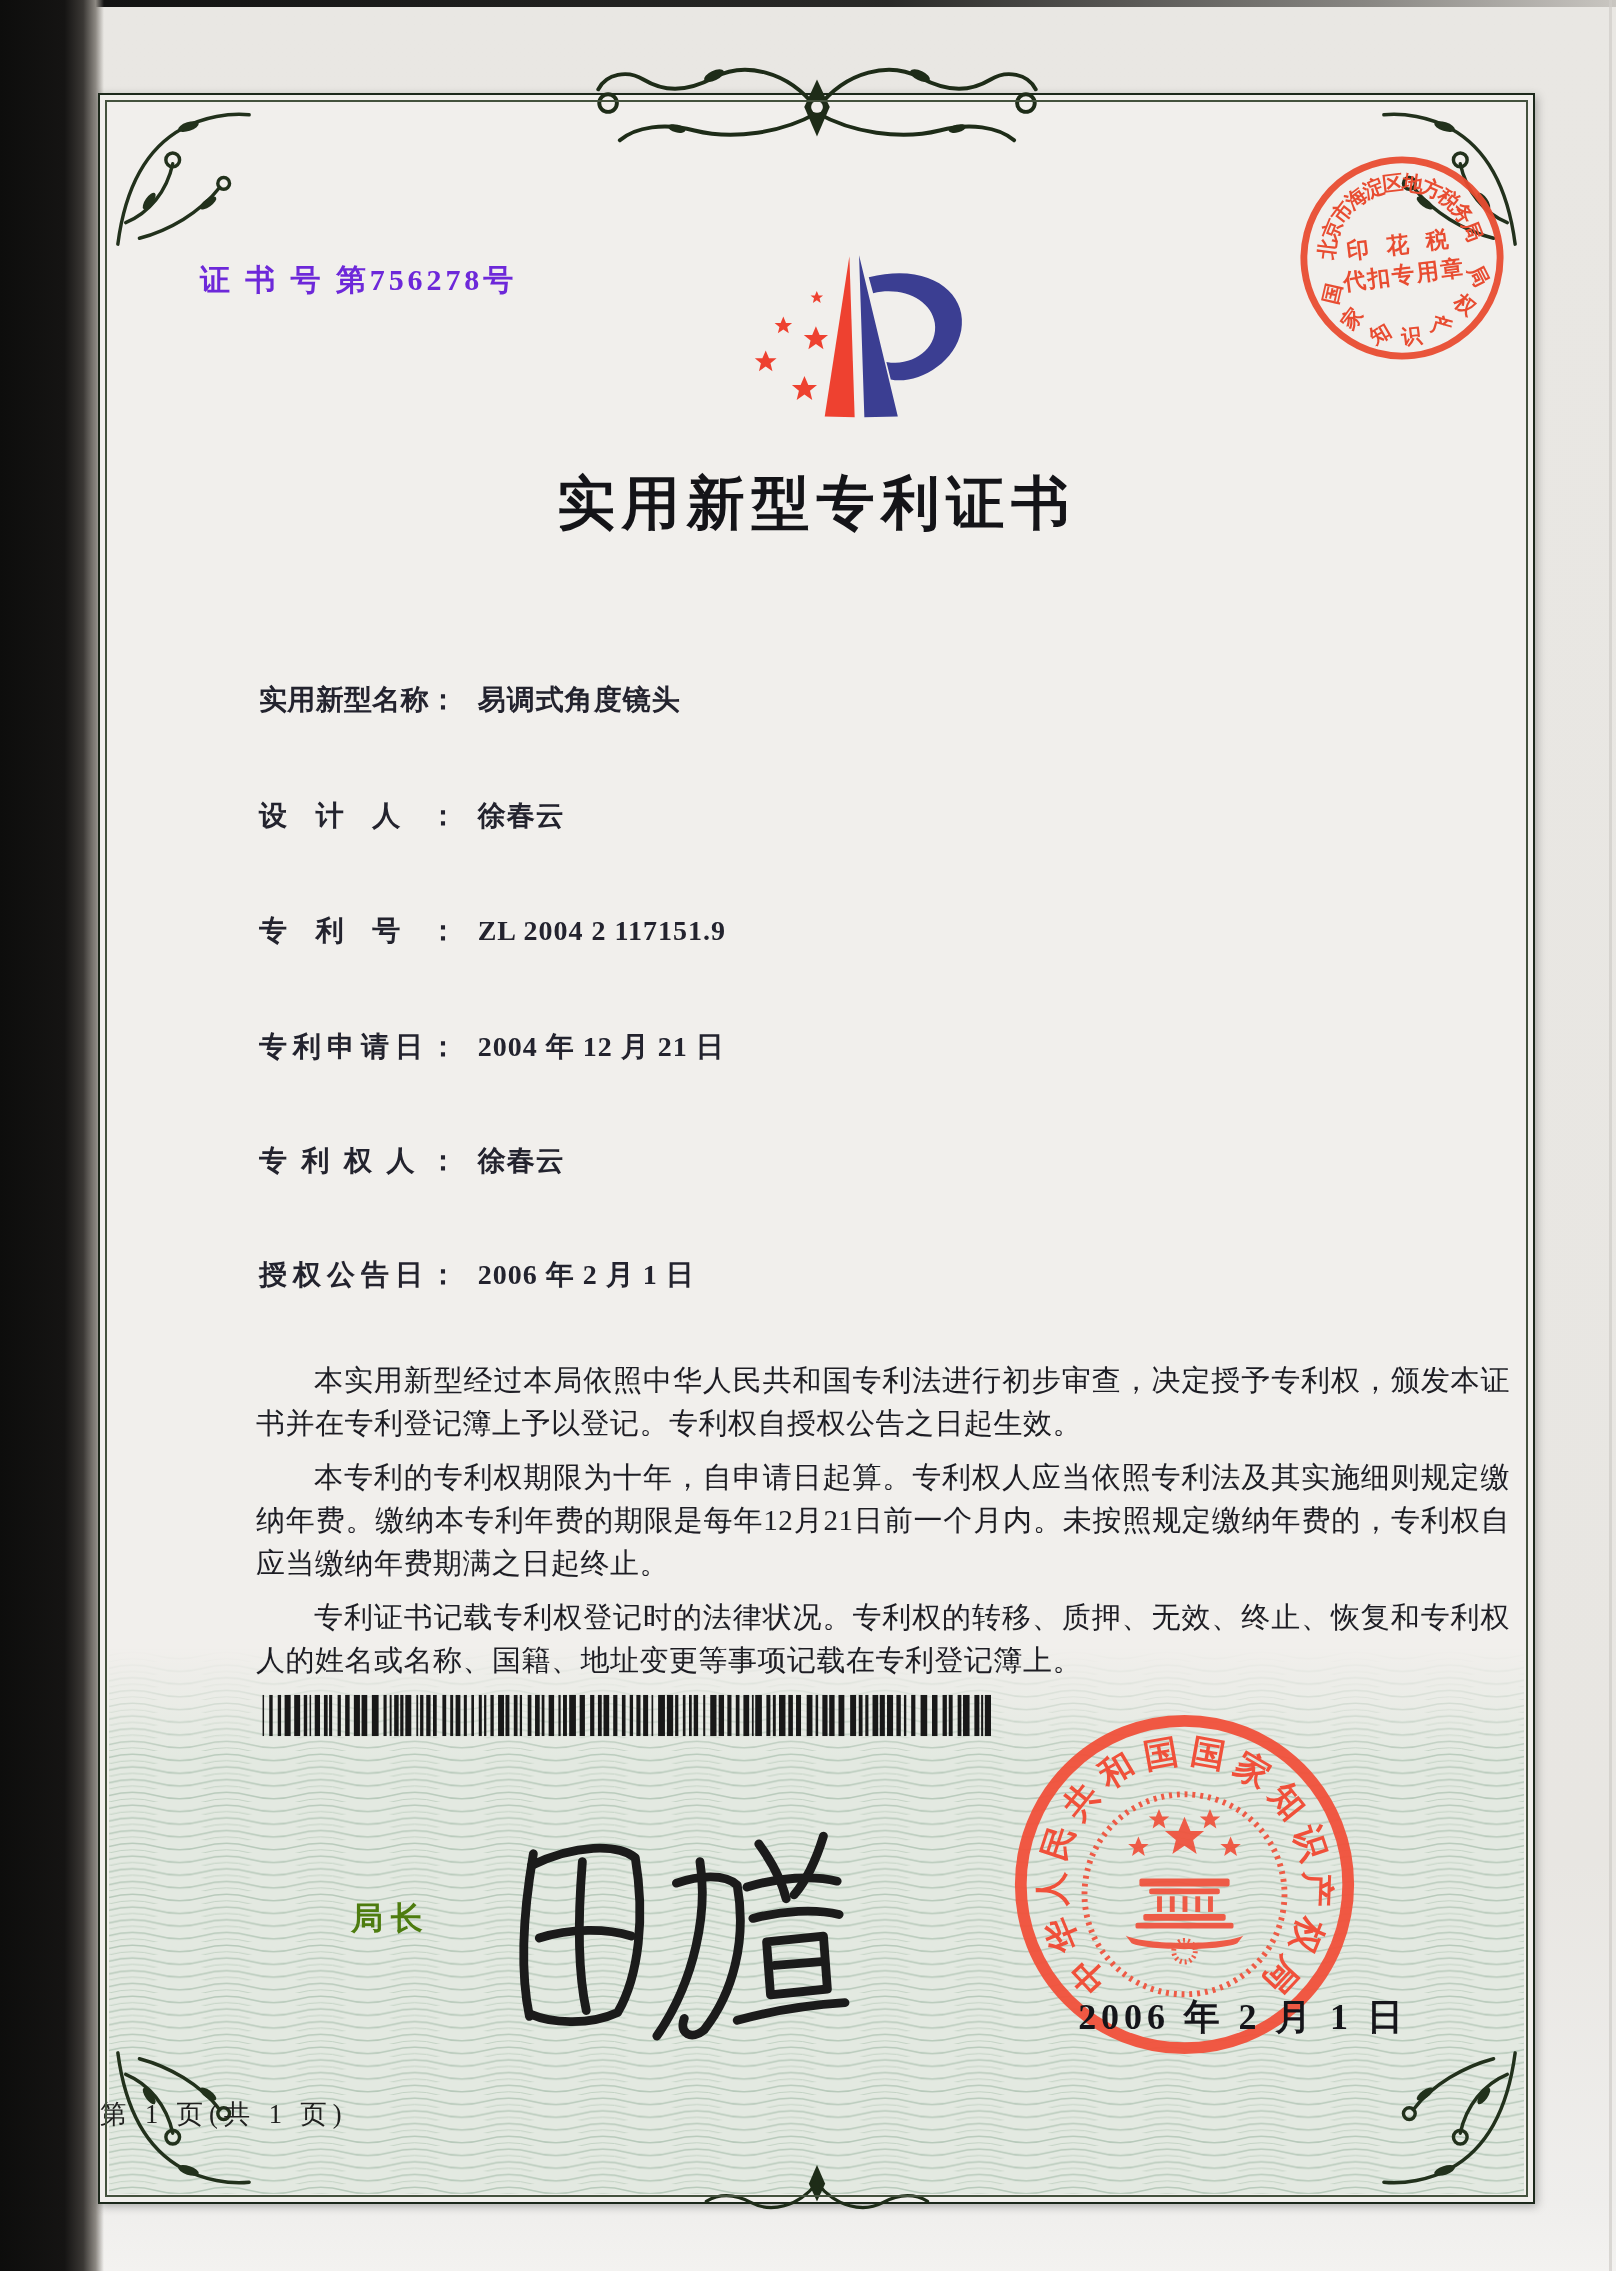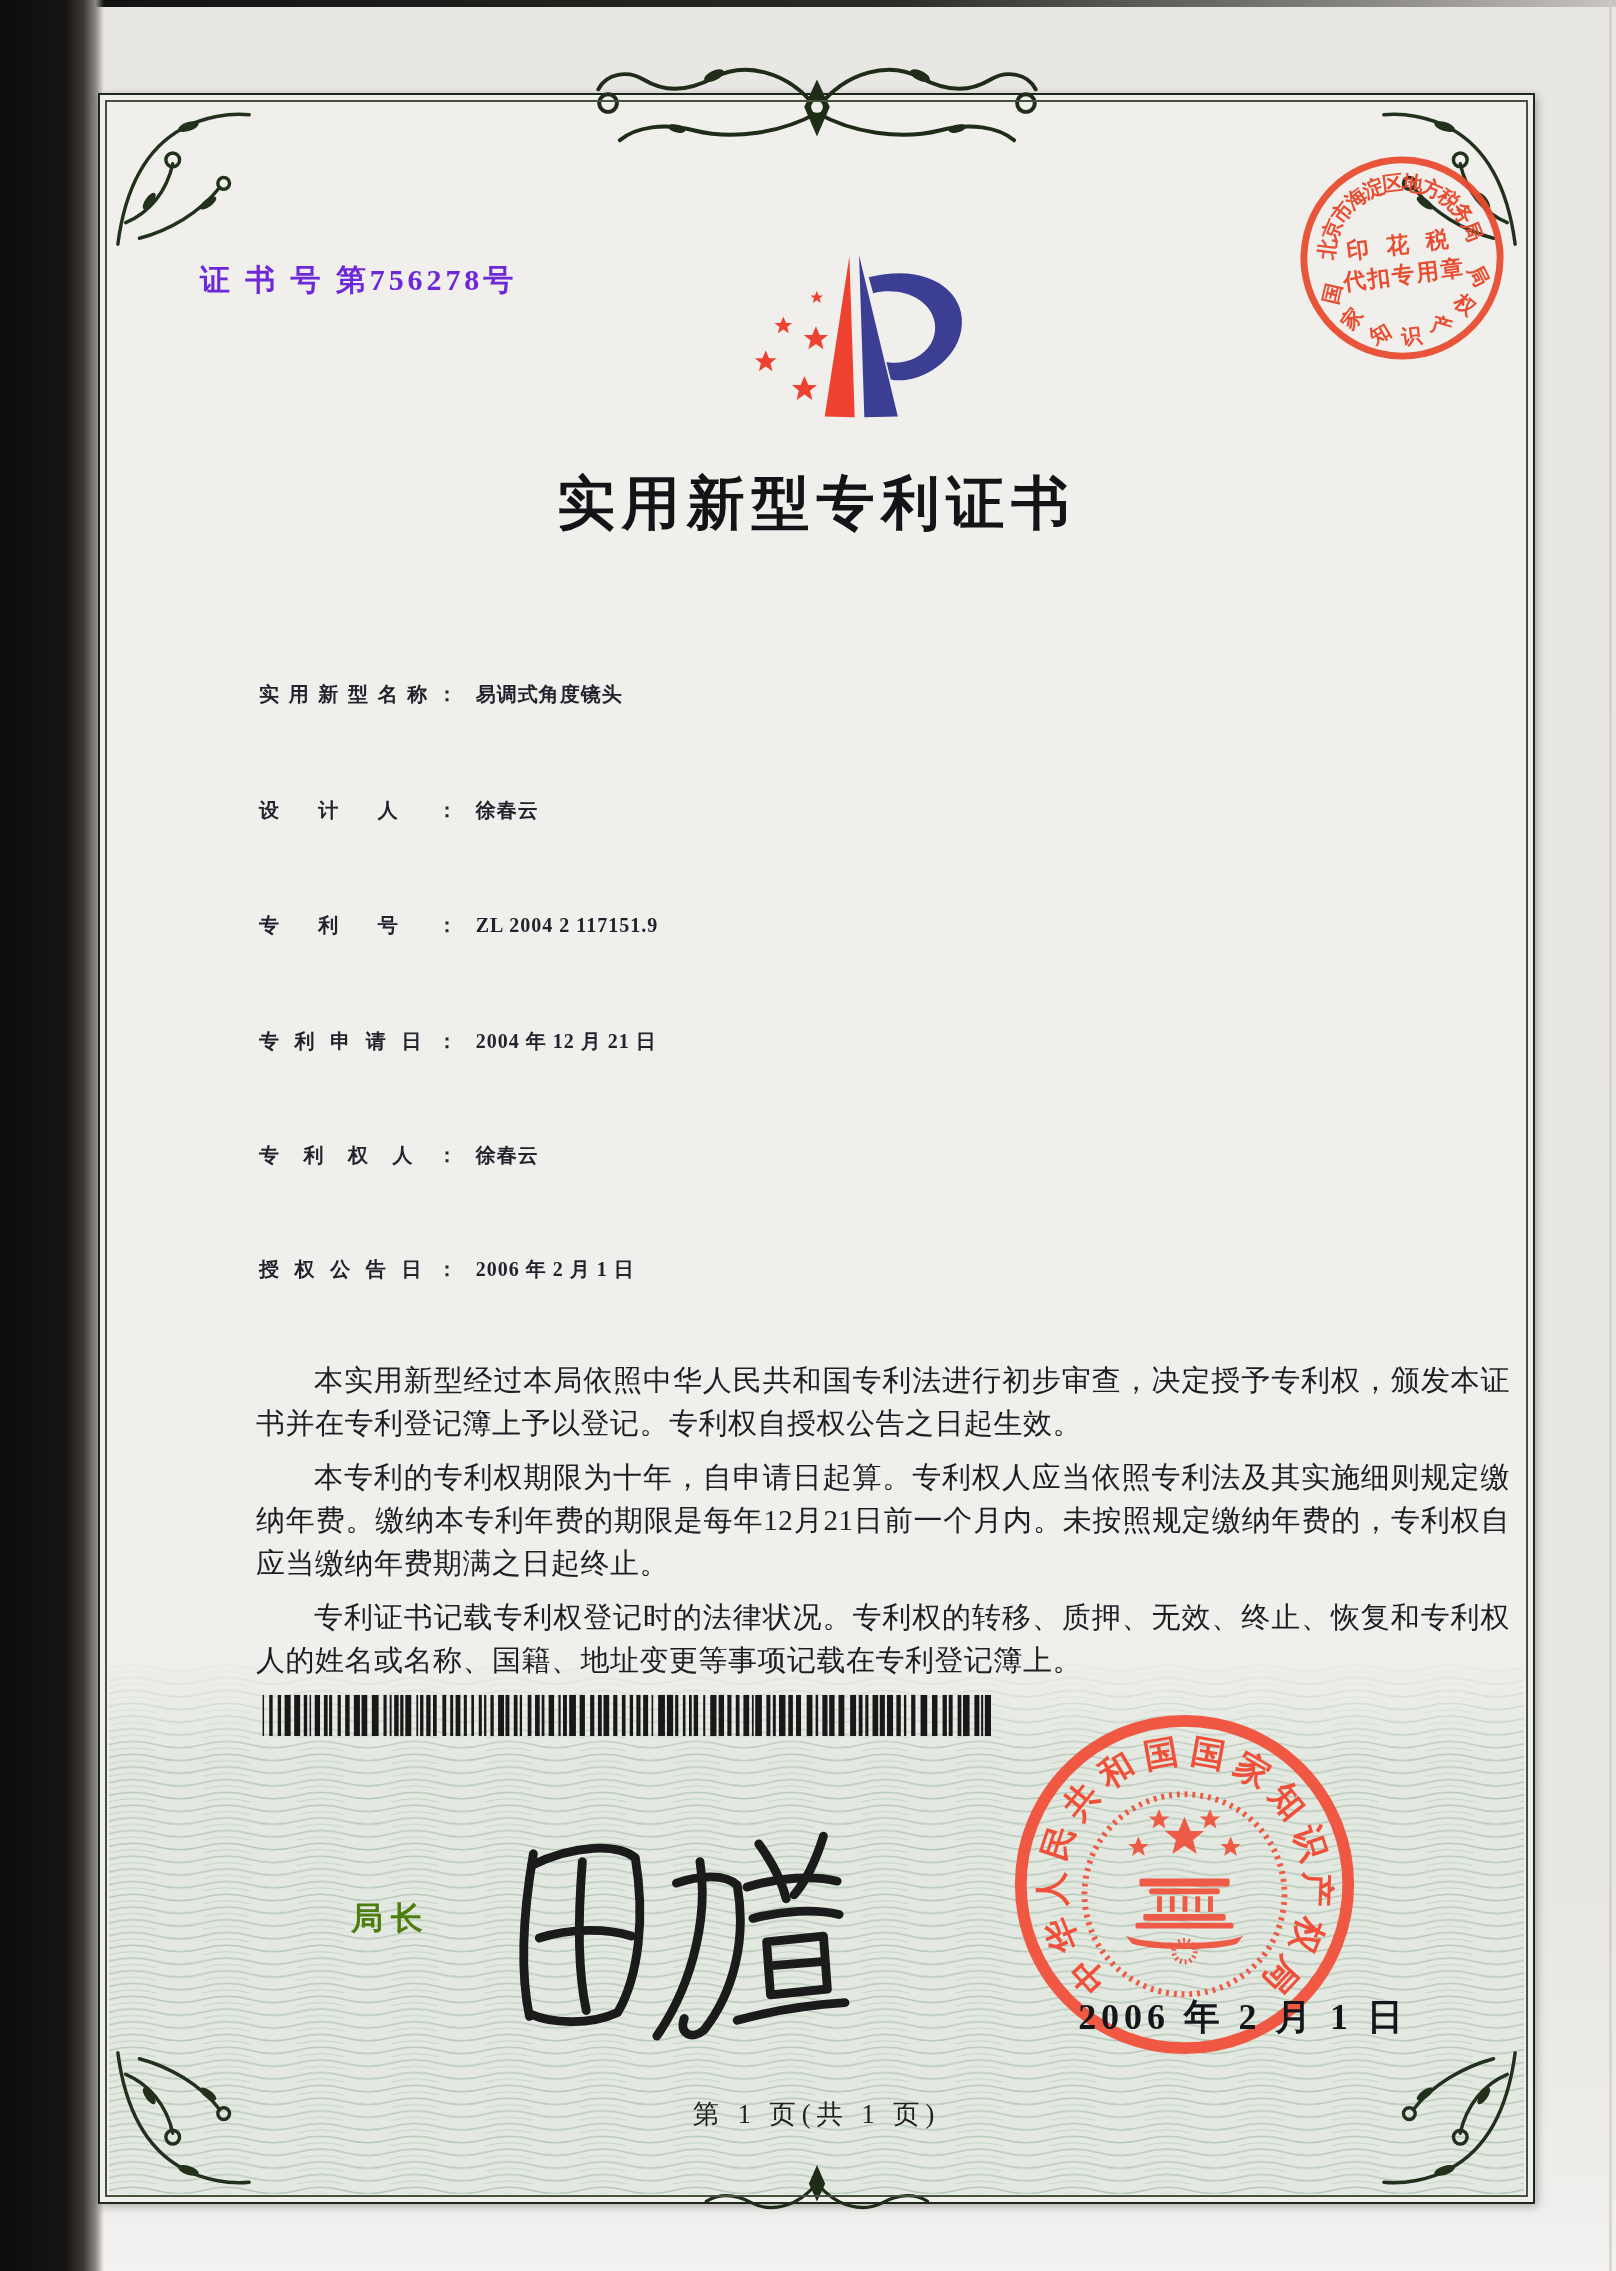--- a/index.html
+++ b/index.html
@@ -26,41 +26,41 @@
 
   .cert-no{left:100px;top:165px;font-size:30px;letter-spacing:3.9px;color:#6d28d9;font-weight:bold;}
 
   .logo{left:625px;top:133px;}
 
   .stamp{left:1198px;top:59px;transform:rotate(-7deg);}
 
   .title{left:0;top:370px;width:100%;text-align:center;font-size:58px;font-weight:900;
     color:#141418;letter-spacing:6.9px;}
 
-  .field{left:159px;height:39px;font-size:20px;color:#23232e;white-space:nowrap;}
+  .field{left:159px;height:39px;font-size:28px;color:#23232e;white-space:nowrap;}
   .flabel{display:inline-block;width:198px;text-align:justify;text-align-last:justify;font-weight:bold;}
   .fvalue{margin-left:13.7px;font-weight:bold;letter-spacing:1px;}
 
   .paras{left:145px;top:1253px;width:1276px;font-size:29px;line-height:43px;
     color:#1d1d24;text-align:justify;letter-spacing:0.5px;}
   .paras p{margin:11px;text-indent:2em;}
 
   .greenzone{left:8.8px;top:1554px;width:1415px;height:545px;overflow:hidden;}
 
   .barcode{left:160px;top:1598px;}
 
   .signer-label{left:251px;top:1802px;font-size:32px;color:#4d7c0f;letter-spacing:7.8px;font-weight:bold;}
   .signature{left:343px;top:1698px;}
   .sig-name{left:421px;top:1764px;opacity:0;font-size:39px;}
 
   .seal{left:910px;top:1615px;}
   .issue-date{left:937px;top:1898px;width:412px;text-align:center;font-size:36px;
     font-weight:bold;color:#15151a;letter-spacing:4.9px;}
 
-  .footer{left:0;top:2001px;width:100%;text-align:center;font-size:26.5px;
+  .footer{left:0;top:2001px;width:100%;text-align:left;font-size:26.5px;
     color:#20201f;letter-spacing:5.9px;}
 
   .orn-top{left:50%;top:-43px;transform:translateX(-50%);}
   .orn-bottom{left:50%;bottom:-17.6px;transform:translateX(-50%) scaleY(-1);}
   .corner{width:147px;height:147px;}
   .c-tl{left:9.8px;top:9.8px;}
   .c-tr{right:9.8px;top:9.8px;transform:scaleX(-1);}
   .c-bl{left:9.8px;bottom:9.8px;transform:scaleY(-1);}
   .c-br{right:9.8px;bottom:9.8px;transform:scale(-1,-1);}
 </style>

